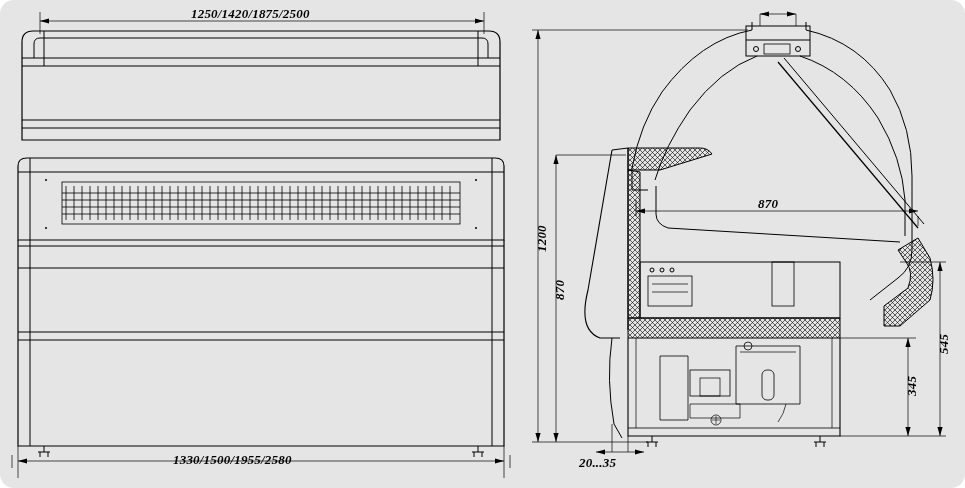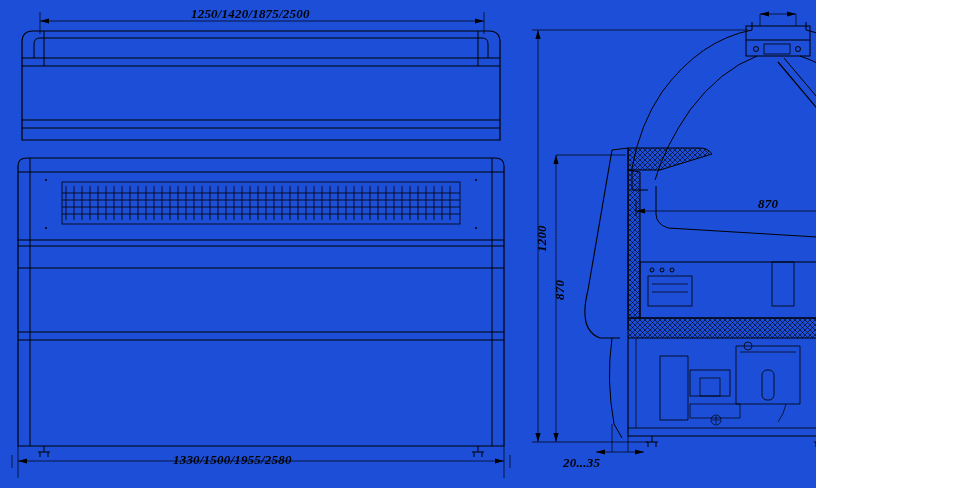--- a/index.html
+++ b/index.html
@@ -5,24 +5,25 @@
   html, body {
     margin: 0;
     padding: 0;
     background: #ffffff;
   }
   body {
     font-family: "Liberation Serif", serif;
   }
   #sheet {
     position: relative;
-    width: 816px;
+    width: 965px;
     height: 488px;
-    background: #1d4ed8;
+    background: #e5e5e5;
     overflow: hidden;
+    border-radius: 14px;
   }
   #sheet svg {
     position: absolute;
     left: 0;
     top: 0;
   }
   .dim-label {
     position: absolute;
     font-family: "Liberation Serif", serif;
     font-style: italic;
@@ -268,15 +269,15 @@
   <div class="dim-label vert" style="left:534px; top:252px; transform: rotate(-90deg);">1200</div>
 
   <div class="dim-label vert" style="left:552px; top:300px; transform: rotate(-90deg);">870</div>
 
   <div class="dim-label" style="left:758px; top:196px;">870</div>
 
   <div class="dim-label vert" style="left:936px; top:354px; transform: rotate(-90deg);">545</div>
 
   <div class="dim-label vert" style="left:904px; top:396px; transform: rotate(-90deg);">345</div>
 
-  <div class="dim-label" style="left:563px; top:455px;">20...35</div>
+  <div class="dim-label" style="left:579px; top:455px;">20...35</div>
 
 </div>
 
 </body></html>

